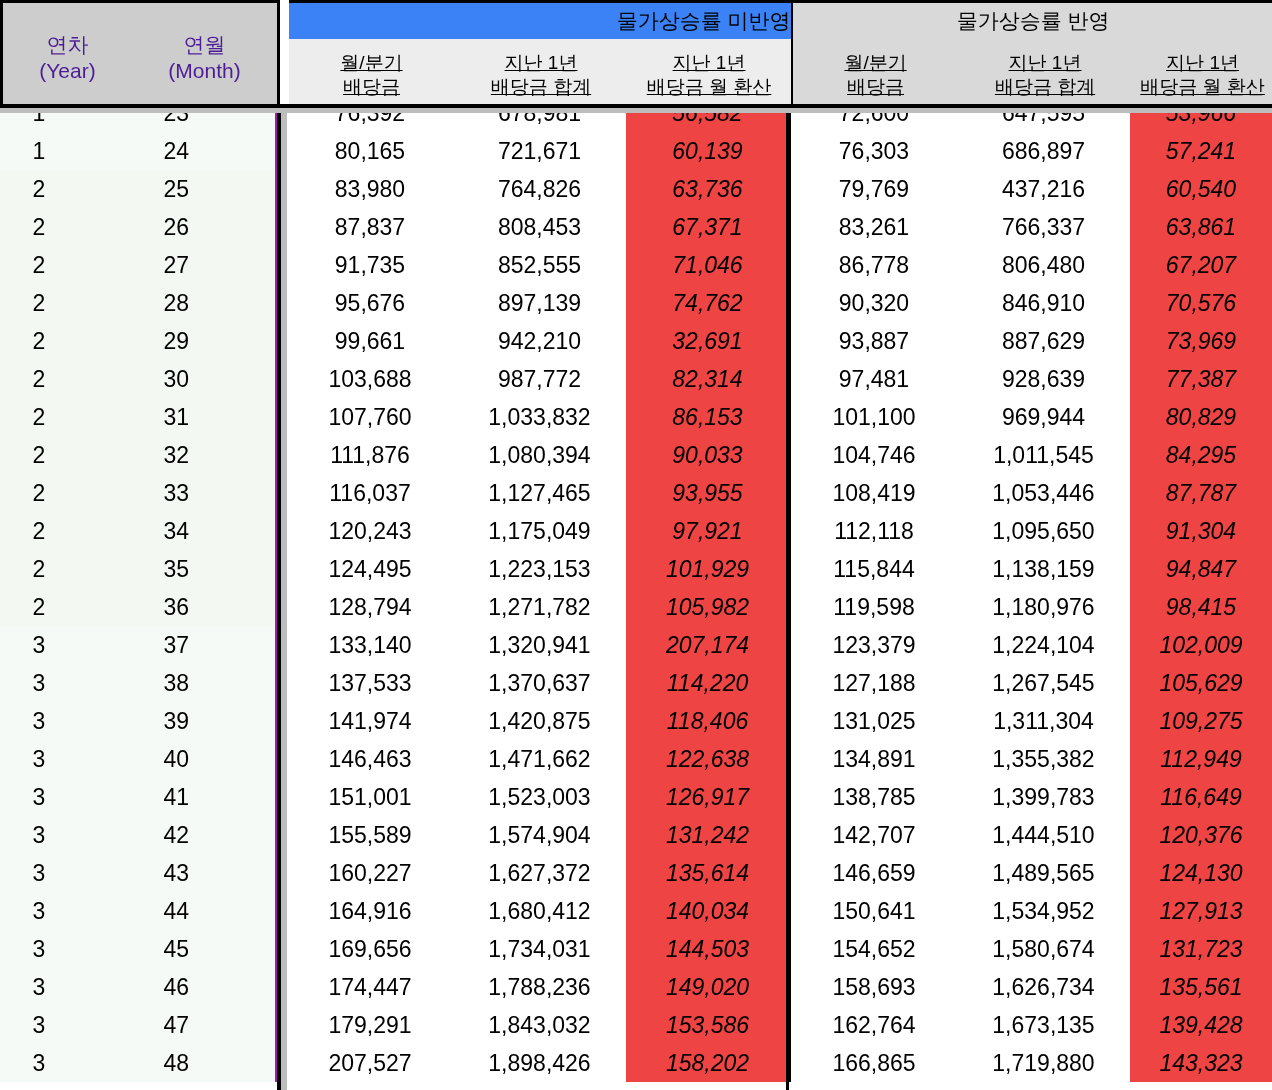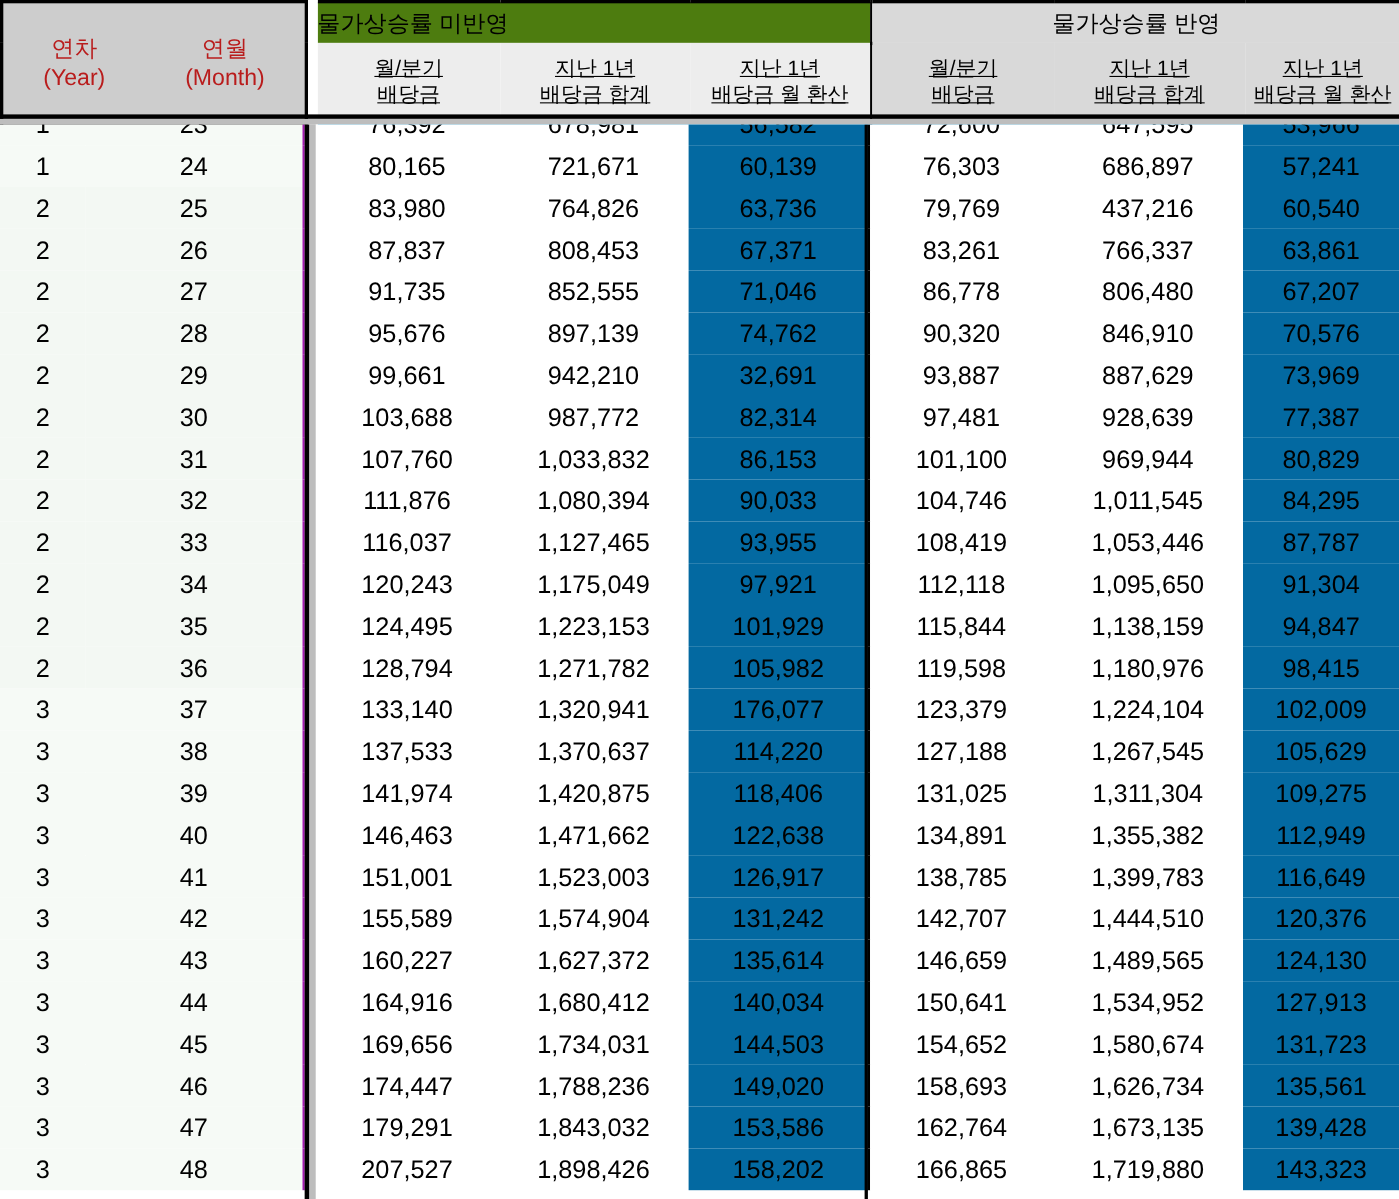--- a/index.html
+++ b/index.html
@@ -50,32 +50,32 @@
     vertical-align: middle;
   }
 
   .hdr-idblock {
     background: #cdcdcd;
     border: 3px solid #000000;
     border-right-width: 3px;
     font-size: 21px;
     line-height: 1.22;
     text-align: center;
-    color: #b91c1c;
+    color: #4c1d95;
   }
 
   .hdr-gap {
     background: #ffffff;
     border: none;
   }
 
   .grp-none {
-    background: #4d7c0f;
+    background: #3b82f6;
     font-size: 21px;
-    text-align: left;
+    text-align: right;
     border-top: 3px solid #000;
     vertical-align: middle;
     height: 36px;
   }
   .grp-infl {
     background: #d9d9d9;
     font-size: 21px;
     text-align: center;
     border-top: 3px solid #000;
     vertical-align: middle;
@@ -134,21 +134,21 @@
   td.month {
     border-right: 5px solid #a21caf;
   }
 
   td.gapcell {
     background: #ffffff;
     border: none;
   }
 
   td.plain { background: #ffffff; }
-  td.tinted { background: #0369a1; }
+  td.tinted { background: #ef4444; font-style: italic; }
 
   td.sepcell {
     background: #000000;
     padding: 0;
     width: 2px;
   }
 
   
   #scrollclip {
     position: absolute;
@@ -411,21 +411,21 @@
               <td class="plain">119,598</td>
               <td class="plain">1,180,976</td>
               <td class="tinted">98,415</td>
             </tr>
             <tr>
               <td class="year">3</td>
               <td class="month">37</td>
               <td class="gapcell"></td>
               <td class="plain">133,140</td>
               <td class="plain">1,320,941</td>
-              <td class="tinted">176,077</td>
+              <td class="tinted">207,174</td>
               <td class="sepcell"></td>
               <td class="plain">123,379</td>
               <td class="plain">1,224,104</td>
               <td class="tinted">102,009</td>
             </tr>
             <tr>
               <td class="year">3</td>
               <td class="month">38</td>
               <td class="gapcell"></td>
               <td class="plain">137,533</td>

